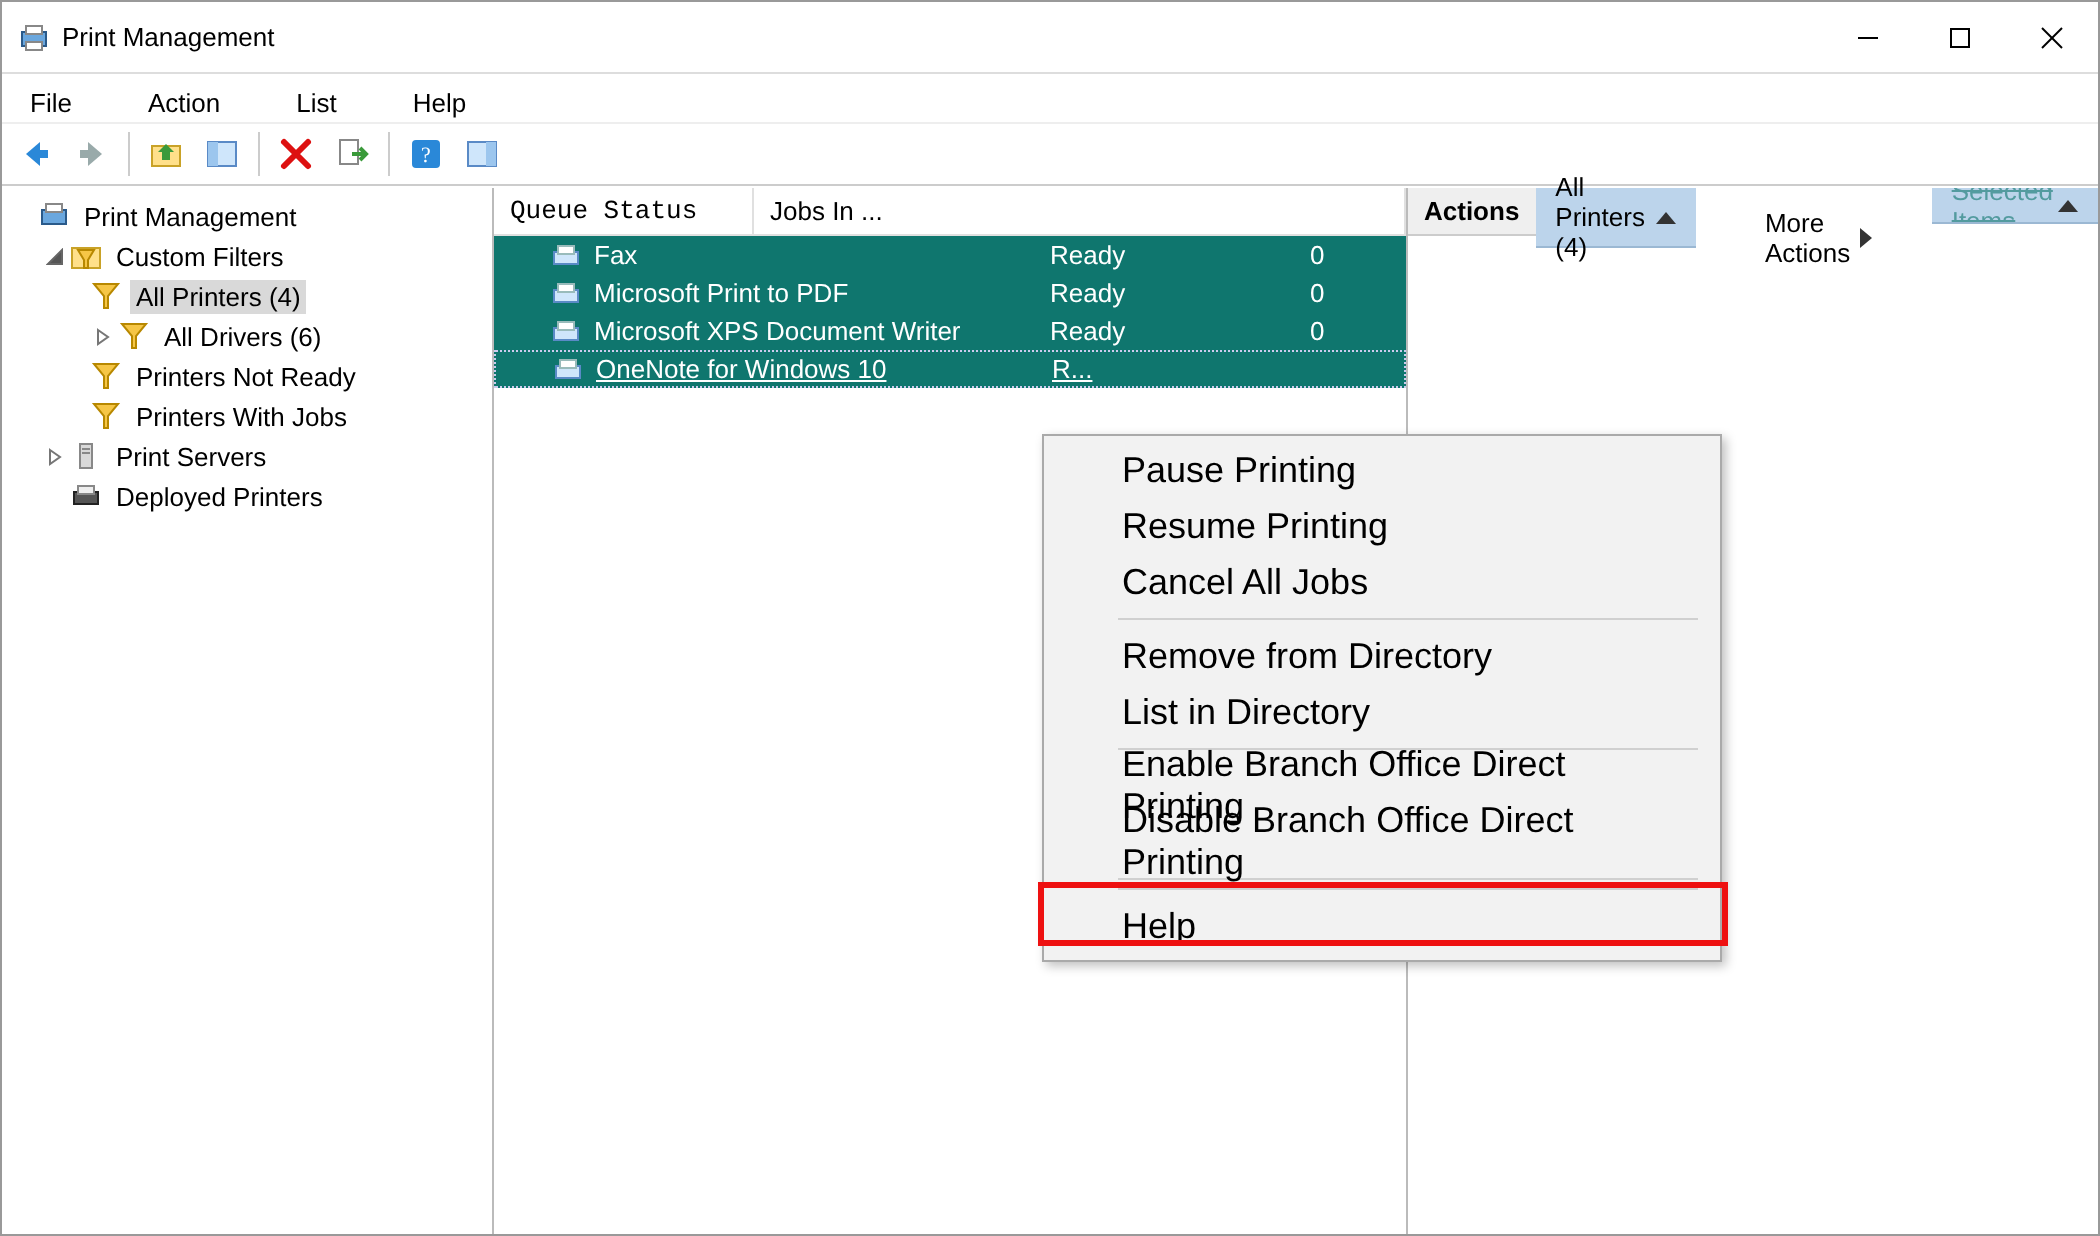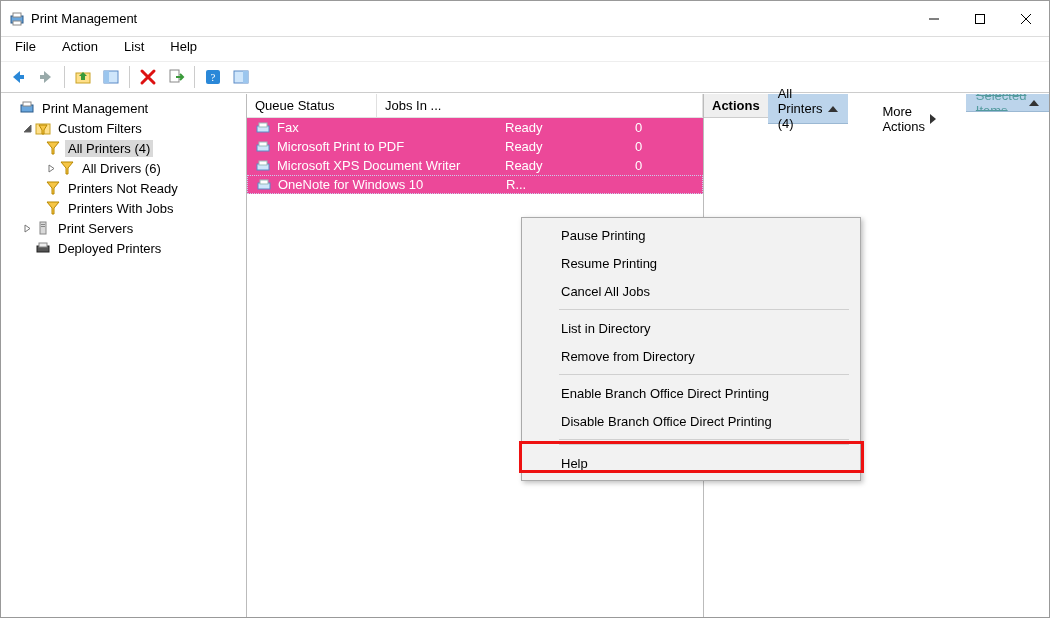--- a/index.html
+++ b/index.html
@@ -32,23 +32,23 @@
   .titlebar .spacer { flex: 1; }
   .win-btn {
     width: 46px; height: 36px;
     display: flex; align-items: center; justify-content: center;
     background: transparent;
   }
   .win-btn svg { width: 12px; height: 12px; stroke: #000; stroke-width: 1; fill: none; }
   
   .menubar {
     height: 24px;
-    display: flex; align-items: flex-start;
+    display: flex; align-items: flex-end;
     padding: 0 4px;
-    gap: 6px;
+    gap: 18px;
     background: #fff;
   }
   .menubar .menu-item { padding: 2px 10px; }
   
   .toolbar {
     height: 32px;
     display: flex; align-items: center;
     padding: 2px 4px;
     gap: 2px;
     border-top: 1px solid #eee;
@@ -110,35 +110,36 @@
     background: #fff;
     border-bottom: 1px solid #e0e0e0;
   }
   .list-header .col {
     display: flex; align-items: center;
     padding: 0 8px;
     border-right: 1px solid #e0e0e0;
     white-space: nowrap; overflow: hidden;
   }
   .col-name { width: 250px; }
-  .col-status { width: 130px; }
+  .col-status { width: 130px; font-family: Liberation Mono, monospace; }
   .col-jobs { flex: 1; }
   .list-body { flex: 1; overflow: hidden; }
   .list-row {
     display: flex;
     height: 19px;
     align-items: center;
-    background: #ec4899;
+    background: #0f766e;
     color: #fff;
+    padding-left: 20px;
   }
   .list-row .cell { padding: 0 8px; white-space: nowrap; overflow: hidden; }
   .list-row .cell-name { width: 250px; display: flex; align-items: center; }
   .list-row .cell-status { width: 130px; }
   .list-row .cell-jobs { flex: 1; }
-  .list-row.last { border: 1px dotted #cce; }
+  .list-row.last { border: 1px dotted #cce; text-decoration: underline; }
   .printer-icon { width: 16px; height: 14px; margin-right: 6px; flex: 0 0 16px; }
   
   .actions-pane {
     width: 345px;
     display: flex; flex-direction: row;
     background: #fff;
   }
   .actions-header {
     height: 24px;
     background: #efefef;
@@ -173,21 +174,21 @@
     background: #f2f2f2;
     border: 1px solid #aaa;
     box-shadow: 2px 2px 5px rgba(0,0,0,0.25);
     padding: 3px 3px;
     z-index: 100;
   }
   .cm-item {
     height: 28px;
     display: flex; align-items: center;
     padding: 0 12px 0 36px;
-    font-size: 13px;
+    font-size: 18px;
   }
   .cm-sep {
     height: 1px; background: #d0d0d0;
     margin: 4px 8px 4px 34px;
   }
   .cm-item.hl {
     background: #91c9f7;
   }
   .red-box {
     position: absolute;
@@ -471,22 +472,22 @@
       </div>
     </div>
 
   </div>
 
   <div class="context-menu">
     <div class="cm-item">Pause Printing</div>
     <div class="cm-item">Resume Printing</div>
     <div class="cm-item">Cancel All Jobs</div>
     <div class="cm-sep"></div>
+    <div class="cm-item">Remove from Directory</div>
     <div class="cm-item">List in Directory</div>
-    <div class="cm-item">Remove from Directory</div>
     <div class="cm-sep"></div>
     <div class="cm-item">Enable Branch Office Direct Printing</div>
     <div class="cm-item">Disable Branch Office Direct Printing</div>
     <div class="cm-sep"></div>
     <div class="cm-sep"></div>
     <div class="cm-item">Help</div>
   </div>
 
   <div class="red-box" style="left:518px; top:440px; width:345px; height:32px;"></div>
 

